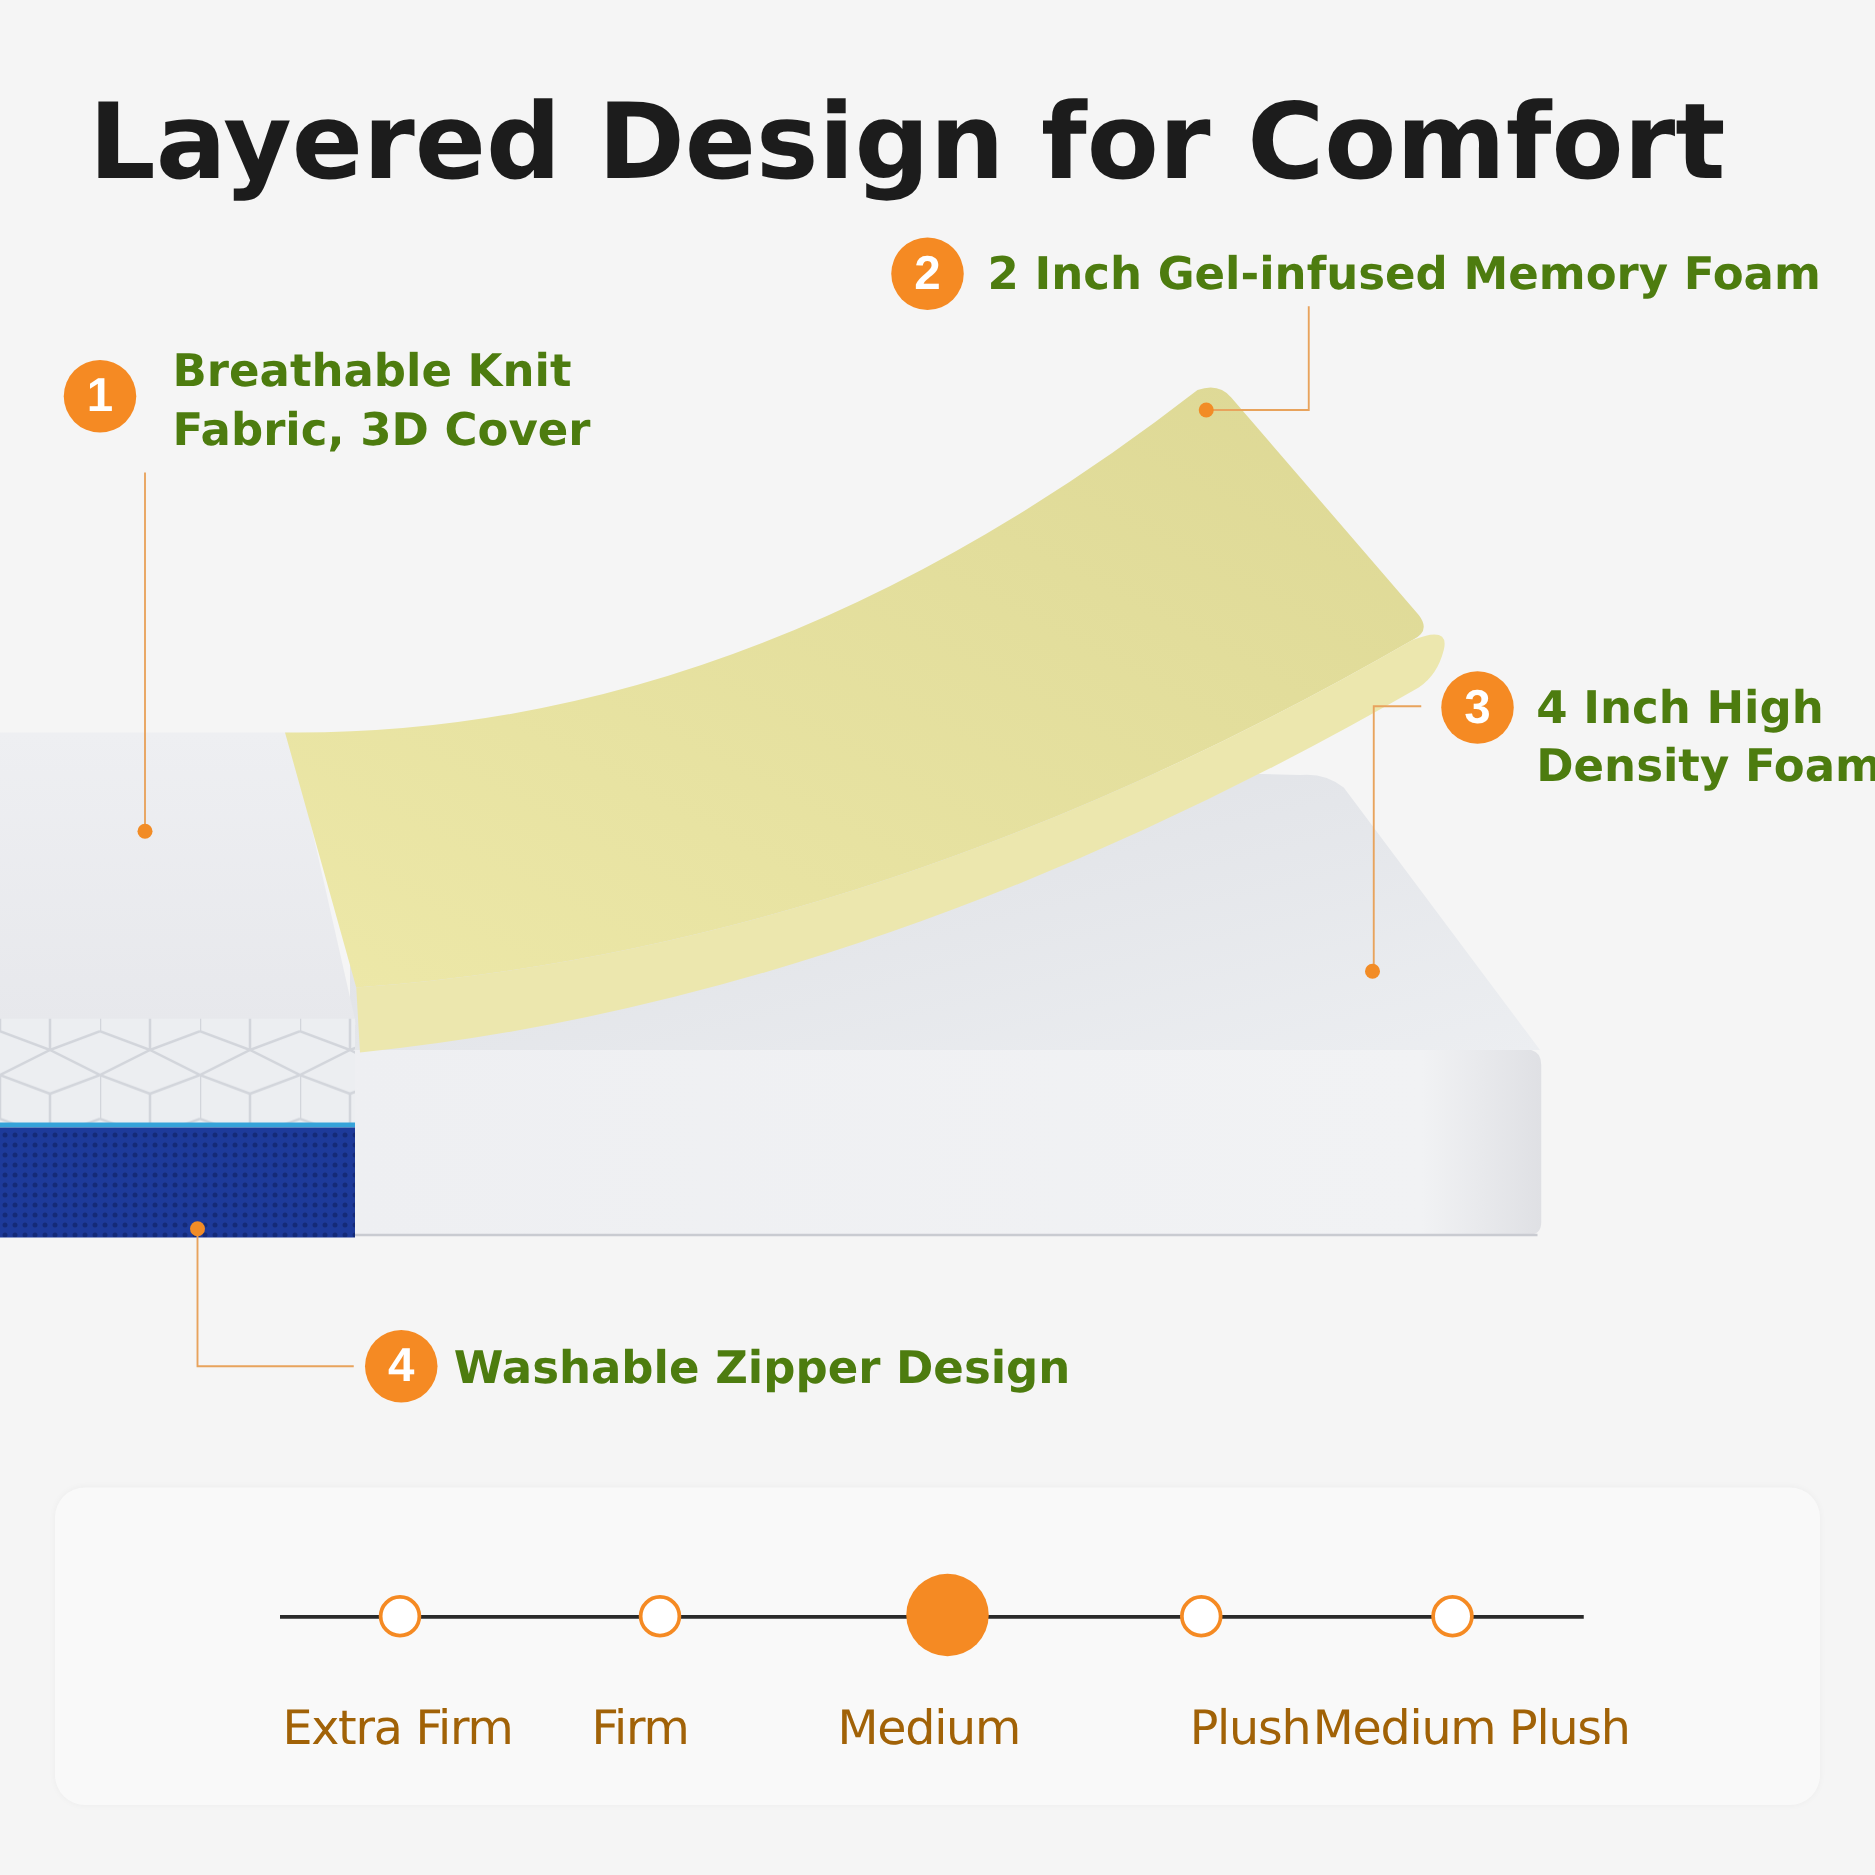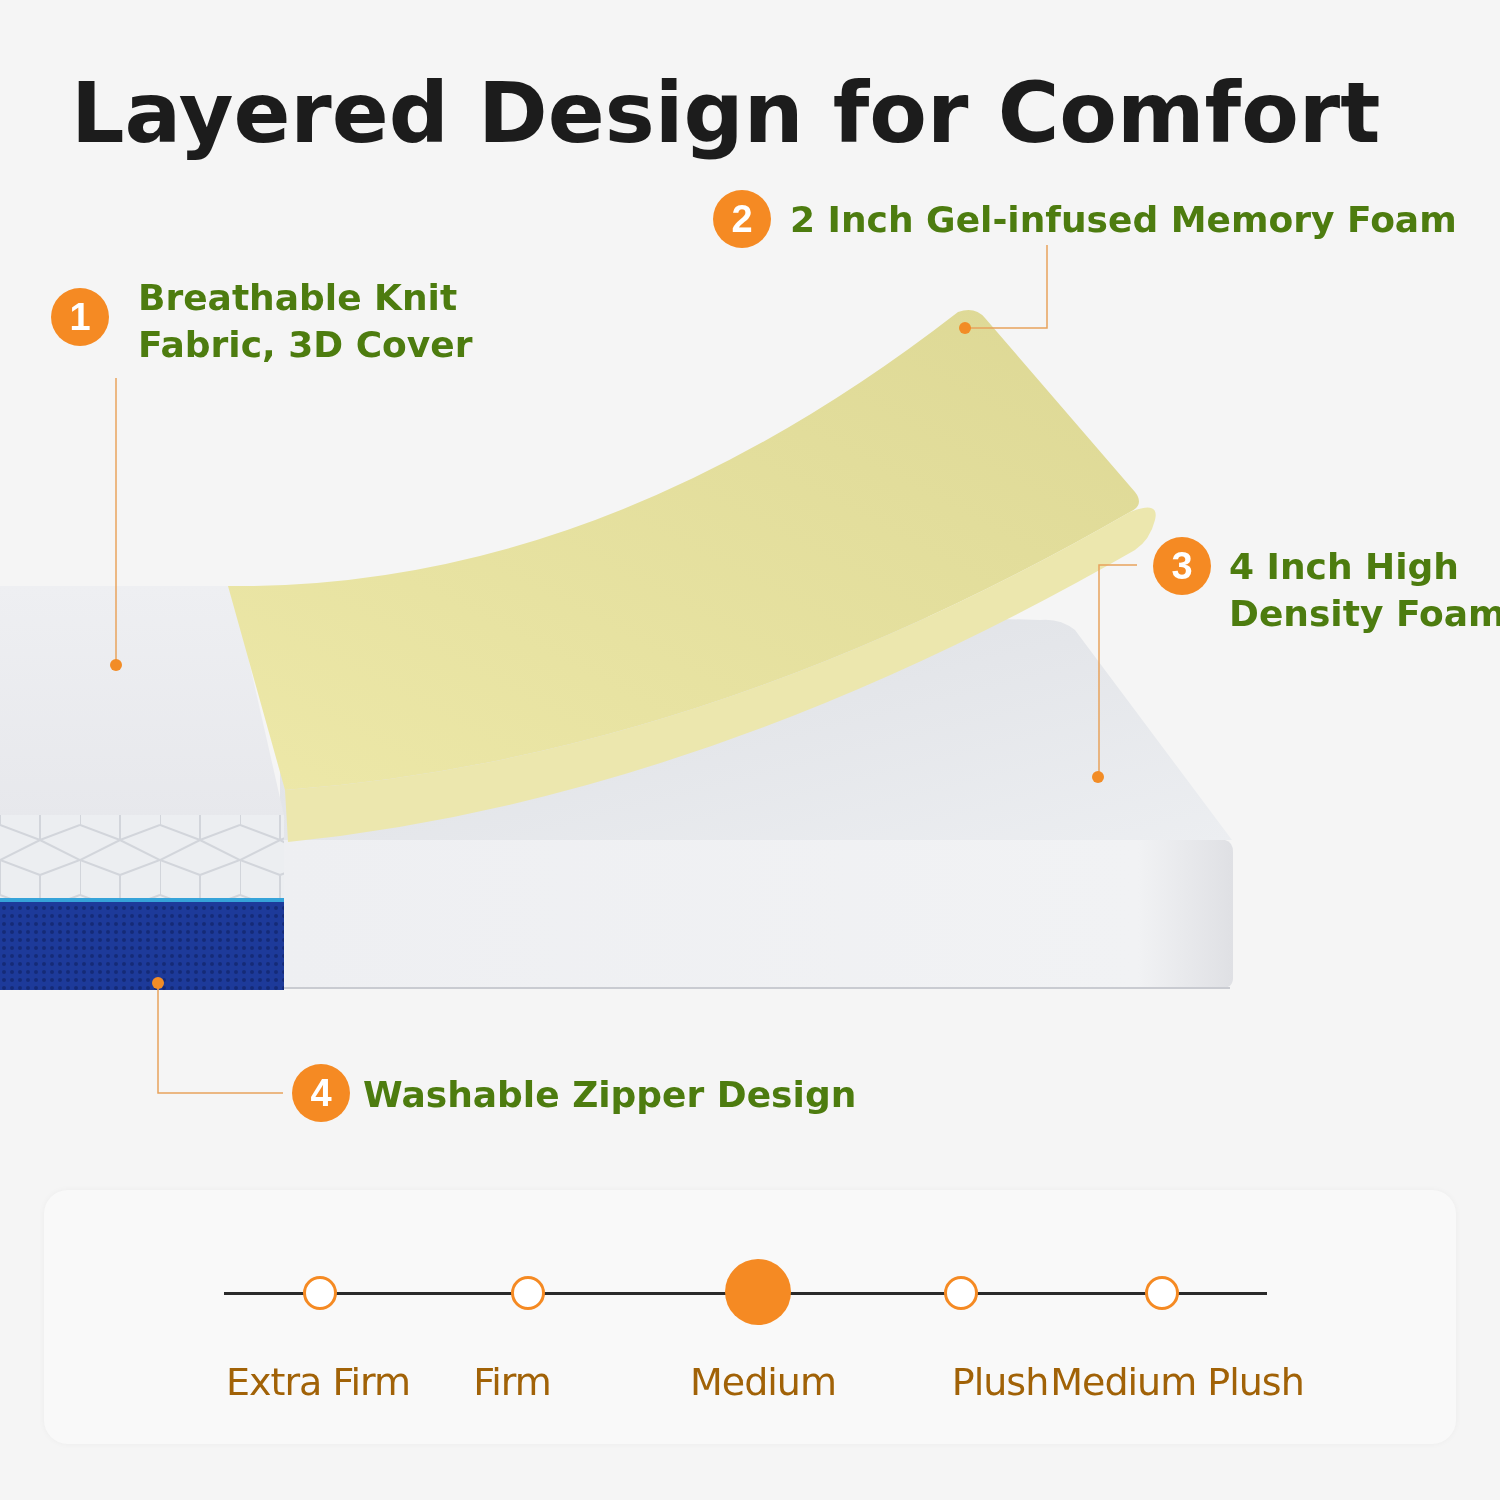--- a/index.html
+++ b/index.html
@@ -146,15 +146,15 @@
 <div class="scale-line"></div>
 
 <div class="scale-dot" style="left:320px; top:1293px;"></div>
 <div class="scale-dot" style="left:528px; top:1293px;"></div>
 <div class="scale-dot active" style="left:758px; top:1292px;"></div>
 <div class="scale-dot" style="left:961px; top:1293px;"></div>
 <div class="scale-dot" style="left:1162px; top:1293px;"></div>
 
 <div class="scale-label" style="left:318px;">Extra Firm</div>
 <div class="scale-label" style="left:512px;">Firm</div>
-<div class="scale-label" style="left:763px;text-align:right;">Medium</div>
+<div class="scale-label" style="left:743px;text-align:right;">Medium</div>
 <div class="scale-label" style="left:964px;margin-left:36px;">Plush</div>
 <div class="scale-label" style="left:1177px;">Medium Plush</div>
 
 </body></html>

